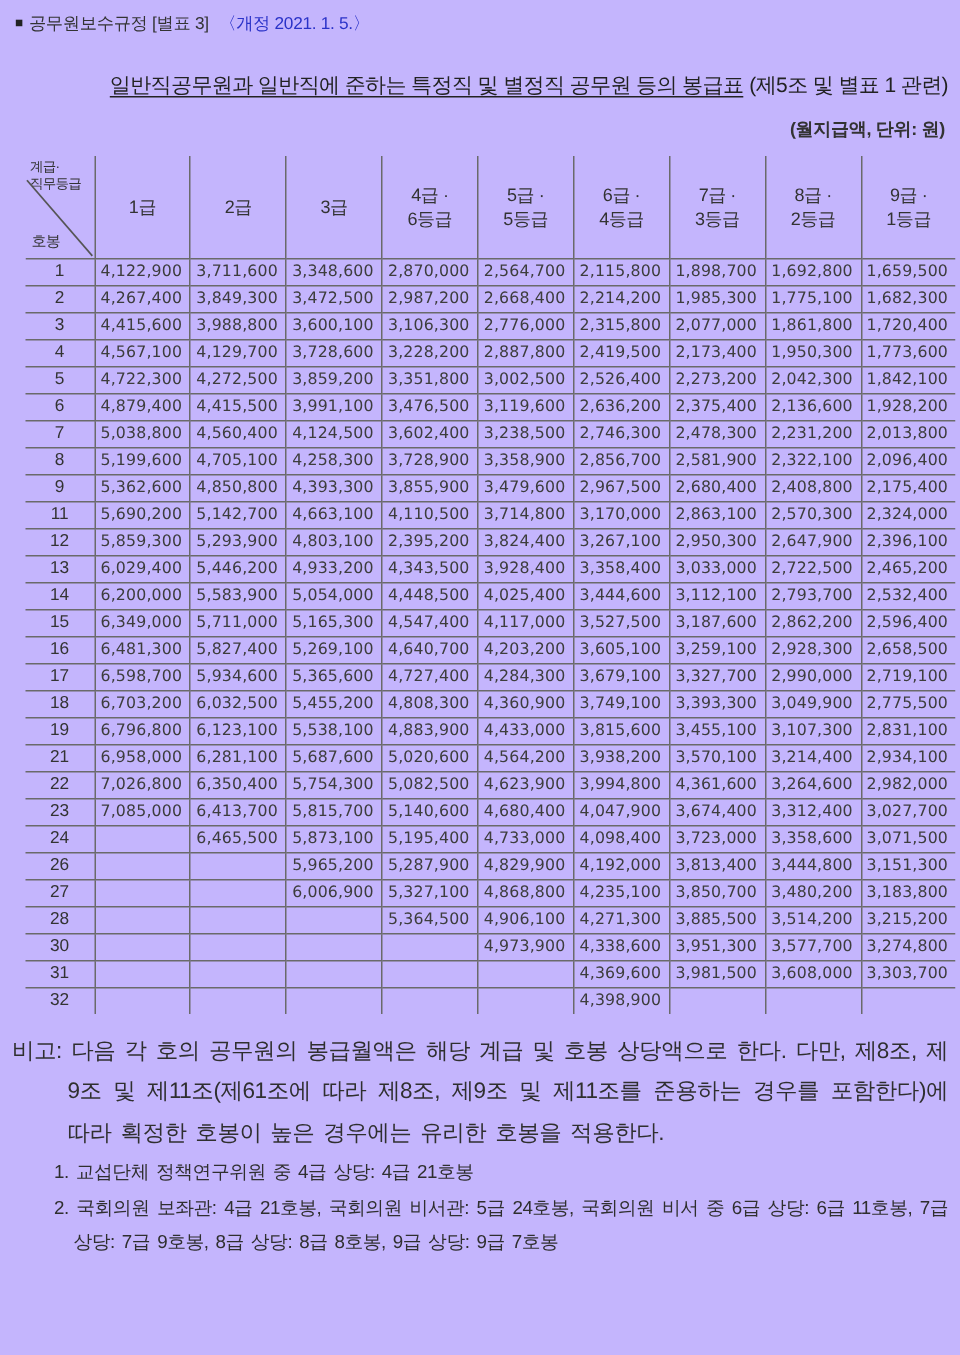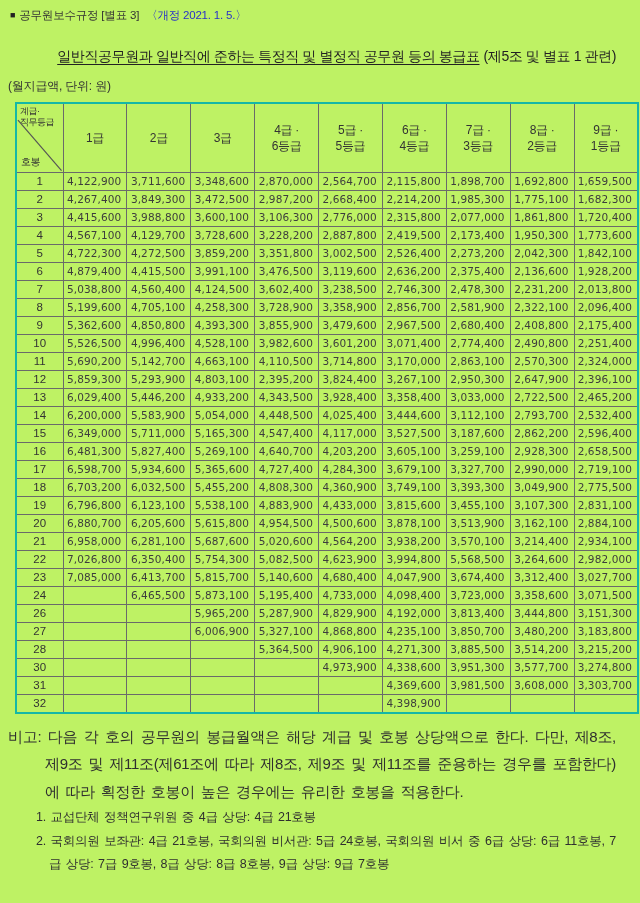--- a/index.html
+++ b/index.html
@@ -1,34 +1,34 @@
 <!DOCTYPE html>
 <html><head>
 <meta charset="utf-8">
 <style>
   html,body{margin:0;padding:0;background:#fff;}
   .page{
     width:640px;height:903px;box-sizing:border-box;position:relative;
     font-family:"Liberation Sans","DejaVu Sans",sans-serif;
-    color:#333;overflow:hidden;background:#bef264;padding:6px 24px 0 8px;
+    color:#333;overflow:hidden;background:#c4b5fd;padding:6px 8px 0 8px;
   }
   .doc-header{font-size:11.5px;color:#333;margin:2px 0 0 2px;letter-spacing:-0.2px;}
   .doc-header .bullet{font-size:9px;vertical-align:1px;margin-right:4px;color:#222;}
   .doc-header .rev{color:#2a32c8;margin-left:4px;}
   .title-line{margin-top:25px;text-align:right;font-size:14px;color:#222;letter-spacing:-0.4px;white-space:nowrap;}
   .title-main{text-decoration:underline;text-underline-offset:3px;}
   .title-suffix{margin-left:4px;}
-  .unit-note{text-align:left;font-size:12px;color:#333;margin:12px 2px 0 0;letter-spacing:-0.2px;}
+  .unit-note{text-align:right;font-size:12px;color:#333;margin:12px 2px 0 0;letter-spacing:-0.2px;font-weight:bold;}
 
   table.salary{
     border-collapse:collapse;table-layout:fixed;
     width:624px;margin:7px 0 0 7px;
   }
   table.salary th,table.salary td{border:1px solid #6a6a6a;box-sizing:border-box;}
-  table.salary{border:2px solid #14b8a6;}
+  table.salary{border:2px solid #c4b5fd;}
   thead th{border-bottom:2px solid #3a3a3a;}
   thead th{
     height:69px;font-size:12px;font-weight:normal;color:#333;
     text-align:center;vertical-align:middle;white-space:pre-line;line-height:1.35;
     letter-spacing:-0.3px;
   }
   th.corner{position:relative;width:47px;padding:0;}
   th.corner .corner-top{
     position:absolute;top:2px;left:3px;font-size:9px;line-height:1.25;
     text-align:left;white-space:pre-line;letter-spacing:-0.5px;
@@ -198,32 +198,20 @@
           <td class="val">4,850,800</td>
           <td class="val">4,393,300</td>
           <td class="val">3,855,900</td>
           <td class="val">3,479,600</td>
           <td class="val">2,967,500</td>
           <td class="val">2,680,400</td>
           <td class="val">2,408,800</td>
           <td class="val">2,175,400</td>
         </tr>
         <tr>
-          <td class="step">10</td>
-          <td class="val">5,526,500</td>
-          <td class="val">4,996,400</td>
-          <td class="val">4,528,100</td>
-          <td class="val">3,982,600</td>
-          <td class="val">3,601,200</td>
-          <td class="val">3,071,400</td>
-          <td class="val">2,774,400</td>
-          <td class="val">2,490,800</td>
-          <td class="val">2,251,400</td>
-        </tr>
-        <tr>
           <td class="step">11</td>
           <td class="val">5,690,200</td>
           <td class="val">5,142,700</td>
           <td class="val">4,663,100</td>
           <td class="val">4,110,500</td>
           <td class="val">3,714,800</td>
           <td class="val">3,170,000</td>
           <td class="val">2,863,100</td>
           <td class="val">2,570,300</td>
           <td class="val">2,324,000</td>
@@ -318,52 +306,40 @@
           <td class="val">6,123,100</td>
           <td class="val">5,538,100</td>
           <td class="val">4,883,900</td>
           <td class="val">4,433,000</td>
           <td class="val">3,815,600</td>
           <td class="val">3,455,100</td>
           <td class="val">3,107,300</td>
           <td class="val">2,831,100</td>
         </tr>
         <tr>
-          <td class="step">20</td>
-          <td class="val">6,880,700</td>
-          <td class="val">6,205,600</td>
-          <td class="val">5,615,800</td>
-          <td class="val">4,954,500</td>
-          <td class="val">4,500,600</td>
-          <td class="val">3,878,100</td>
-          <td class="val">3,513,900</td>
-          <td class="val">3,162,100</td>
-          <td class="val">2,884,100</td>
-        </tr>
-        <tr>
           <td class="step">21</td>
           <td class="val">6,958,000</td>
           <td class="val">6,281,100</td>
           <td class="val">5,687,600</td>
           <td class="val">5,020,600</td>
           <td class="val">4,564,200</td>
           <td class="val">3,938,200</td>
           <td class="val">3,570,100</td>
           <td class="val">3,214,400</td>
           <td class="val">2,934,100</td>
         </tr>
         <tr>
           <td class="step">22</td>
           <td class="val">7,026,800</td>
           <td class="val">6,350,400</td>
           <td class="val">5,754,300</td>
           <td class="val">5,082,500</td>
           <td class="val">4,623,900</td>
           <td class="val">3,994,800</td>
-          <td class="val">5,568,500</td>
+          <td class="val">4,361,600</td>
           <td class="val">3,264,600</td>
           <td class="val">2,982,000</td>
         </tr>
         <tr>
           <td class="step">23</td>
           <td class="val">7,085,000</td>
           <td class="val">6,413,700</td>
           <td class="val">5,815,700</td>
           <td class="val">5,140,600</td>
           <td class="val">4,680,400</td>

